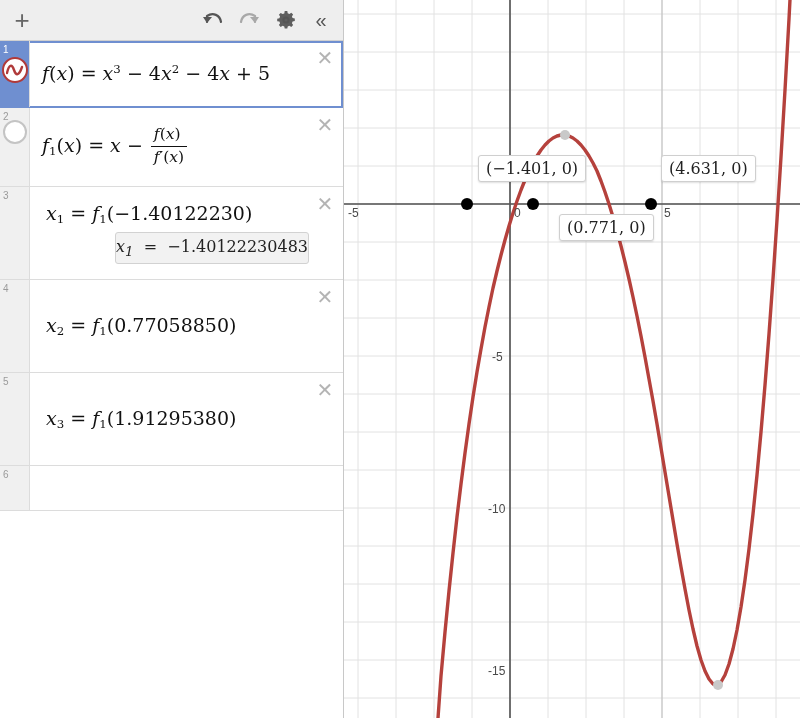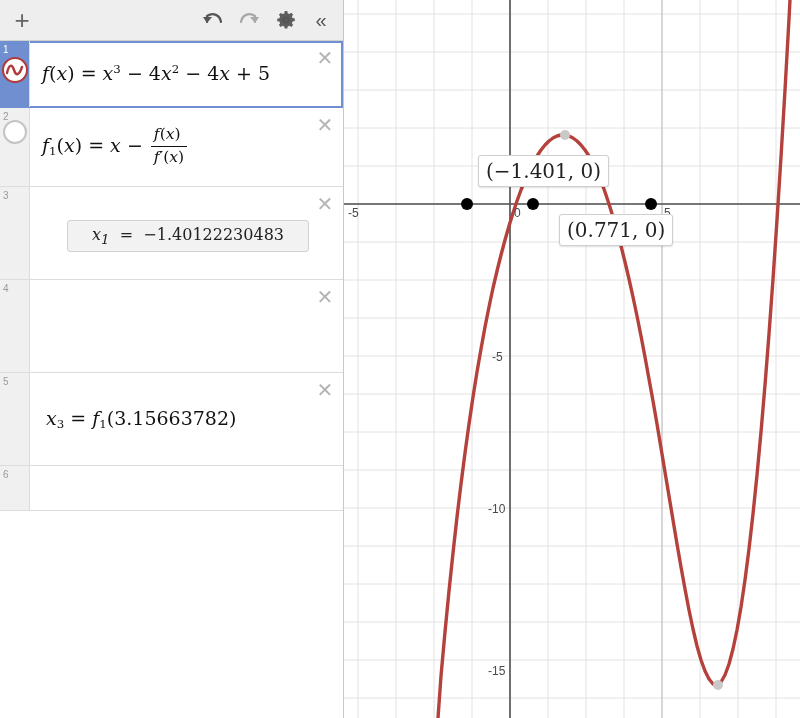--- a/index.html
+++ b/index.html
@@ -184,21 +184,21 @@
   .frac .deno {
     display: block;
     padding: 1px 3px 0 3px;
   }
   .result {
     margin-top: 6px;
     align-self: flex-end;
     background: #f2f2f2;
     border: 1px solid #d2d2d2;
     border-radius: 3px;
-    padding: 4px 24px;
+    padding: 4px 0;
     font-family: "DejaVu Serif", serif;
     font-style: italic;
     font-size: 16px;
     color: #222222;
     white-space: nowrap;
   }
   .result .val { font-style: normal; }
   .row-empty { min-height: 44px; }
 
   
@@ -217,21 +217,21 @@
     color: #4a4a4a;
     white-space: nowrap;
   }
   .callout {
     position: absolute;
     background: #ffffff;
     border: 1px solid #cfcfcf;
     border-radius: 3px;
     padding: 3px 7px;
     font-family: "DejaVu Serif", serif;
-    font-size: 20px;
+    font-size: 16px;
     color: #222222;
     white-space: nowrap;
     box-shadow: 0 1px 2px rgba(0,0,0,0.13);
   }
 </style>
 </head>
 <body>
 
 <div id="app">
 
@@ -293,39 +293,45 @@
               <span class="deno">f′<span class="paren">(</span>x<span class="paren">)</span></span>
             </span>
           </div>
         </div>
         <div class="row-x">✕</div>
       </div>
 
       <div class="row" style="min-height:92px;">
         <div class="row-index">3</div>
         <div class="row-body" style="padding-left:16px;">
+          <div class="math">
+            x<sub>1</sub>&nbsp;<span class="op">=</span>&nbsp;f<sub>1</sub><span class="paren">(</span><span class="num">−1.40122230</span><span class="paren">)</span>
+          </div>
           <div class="result">
             x<sub>1</sub>&nbsp;&nbsp;<span class="val">=</span>&nbsp;&nbsp;<span class="val">−1.40122230483</span>
           </div>
         </div>
         <div class="row-x">✕</div>
       </div>
 
       <div class="row" style="min-height:92px;">
         <div class="row-index">4</div>
         <div class="row-body" style="padding-left:16px;">
+          <div class="math">
+            x<sub>2</sub>&nbsp;<span class="op">=</span>&nbsp;f<sub>1</sub><span class="paren">(</span><span class="num">0.77058850</span><span class="paren">)</span>
+          </div>
         </div>
         <div class="row-x">✕</div>
       </div>
 
       <div class="row" style="min-height:92px;">
         <div class="row-index">5</div>
         <div class="row-body" style="padding-left:16px;">
           <div class="math">
-            x<sub>3</sub>&nbsp;<span class="op">=</span>&nbsp;f<sub>1</sub><span class="paren">(</span><span class="num">3.15663782</span><span class="paren">)</span>
+            x<sub>3</sub>&nbsp;<span class="op">=</span>&nbsp;f<sub>1</sub><span class="paren">(</span><span class="num">1.91295380</span><span class="paren">)</span>
           </div>
         </div>
         <div class="row-x">✕</div>
       </div>
 
       <div class="row row-empty">
         <div class="row-index">6</div>
         <div class="row-body"></div>
       </div>
 
@@ -411,15 +417,16 @@
     <div class="glabel" style="left:4px; top:206px;">-5</div>
     <div class="glabel" style="left:170px; top:206px;">0</div>
     <div class="glabel" style="left:320px; top:206px;">5</div>
     <div class="glabel" style="left:152px; top:158px;">5</div>
     <div class="glabel" style="left:148px; top:350px;">-5</div>
     <div class="glabel" style="left:144px; top:502px;">-10</div>
     <div class="glabel" style="left:144px; top:664px;">-15</div>
 
     <div class="callout" style="left:134px; top:155px;">(−1.401, 0)</div>
     <div class="callout" style="left:215px; top:214px;">(0.771, 0)</div>
+    <div class="callout" style="left:317px; top:155px;">(4.631, 0)</div>
   </div>
 
 </div>
 
 </body></html>

